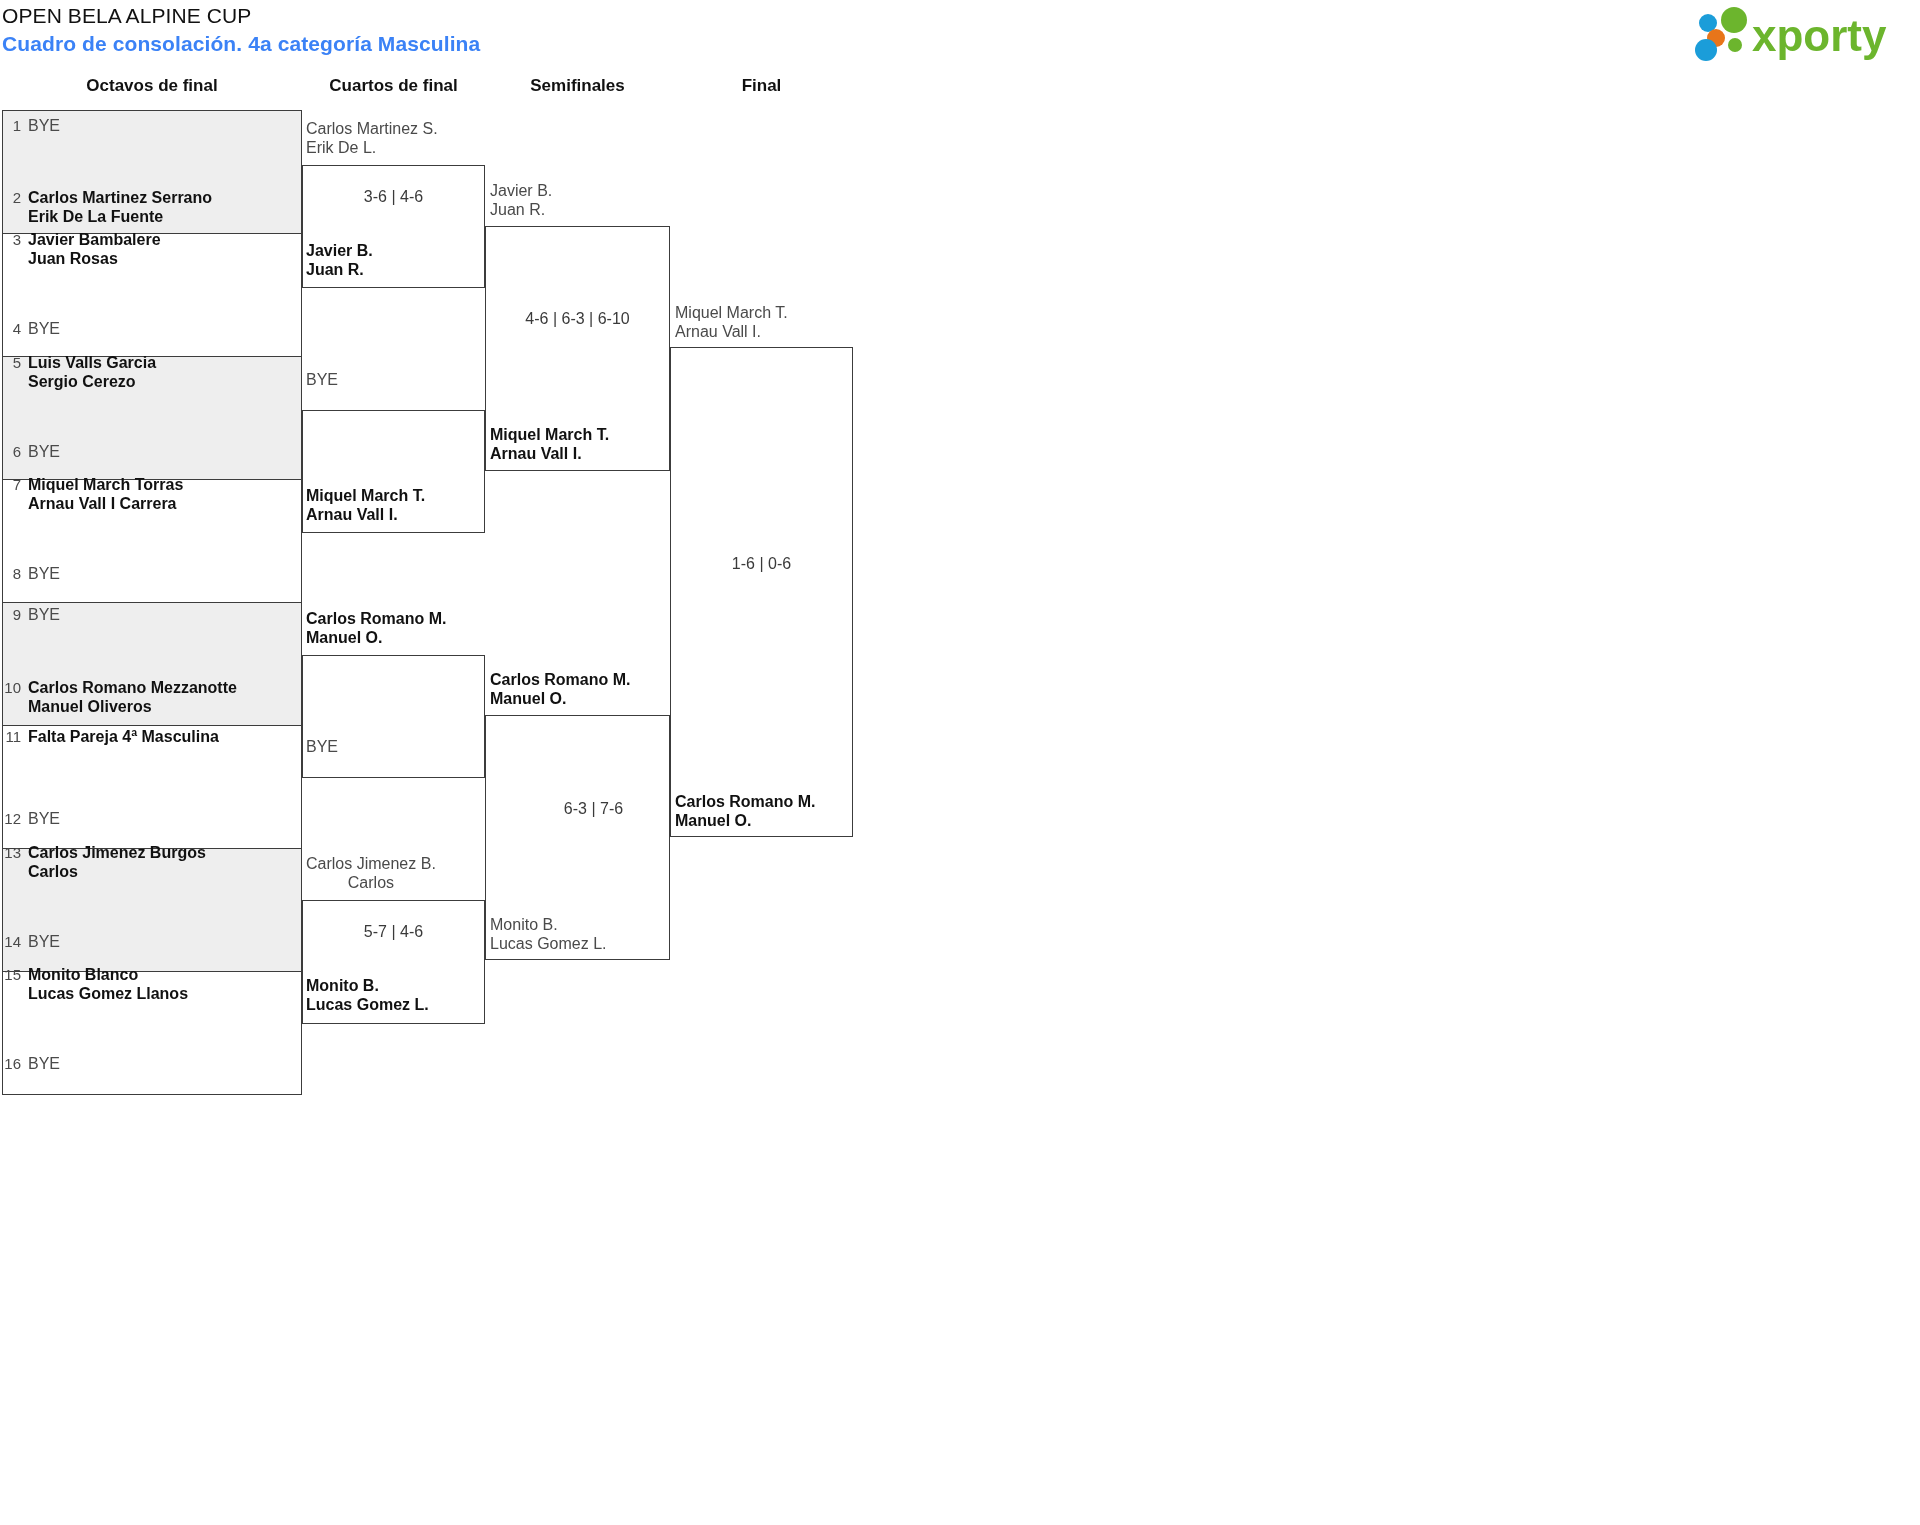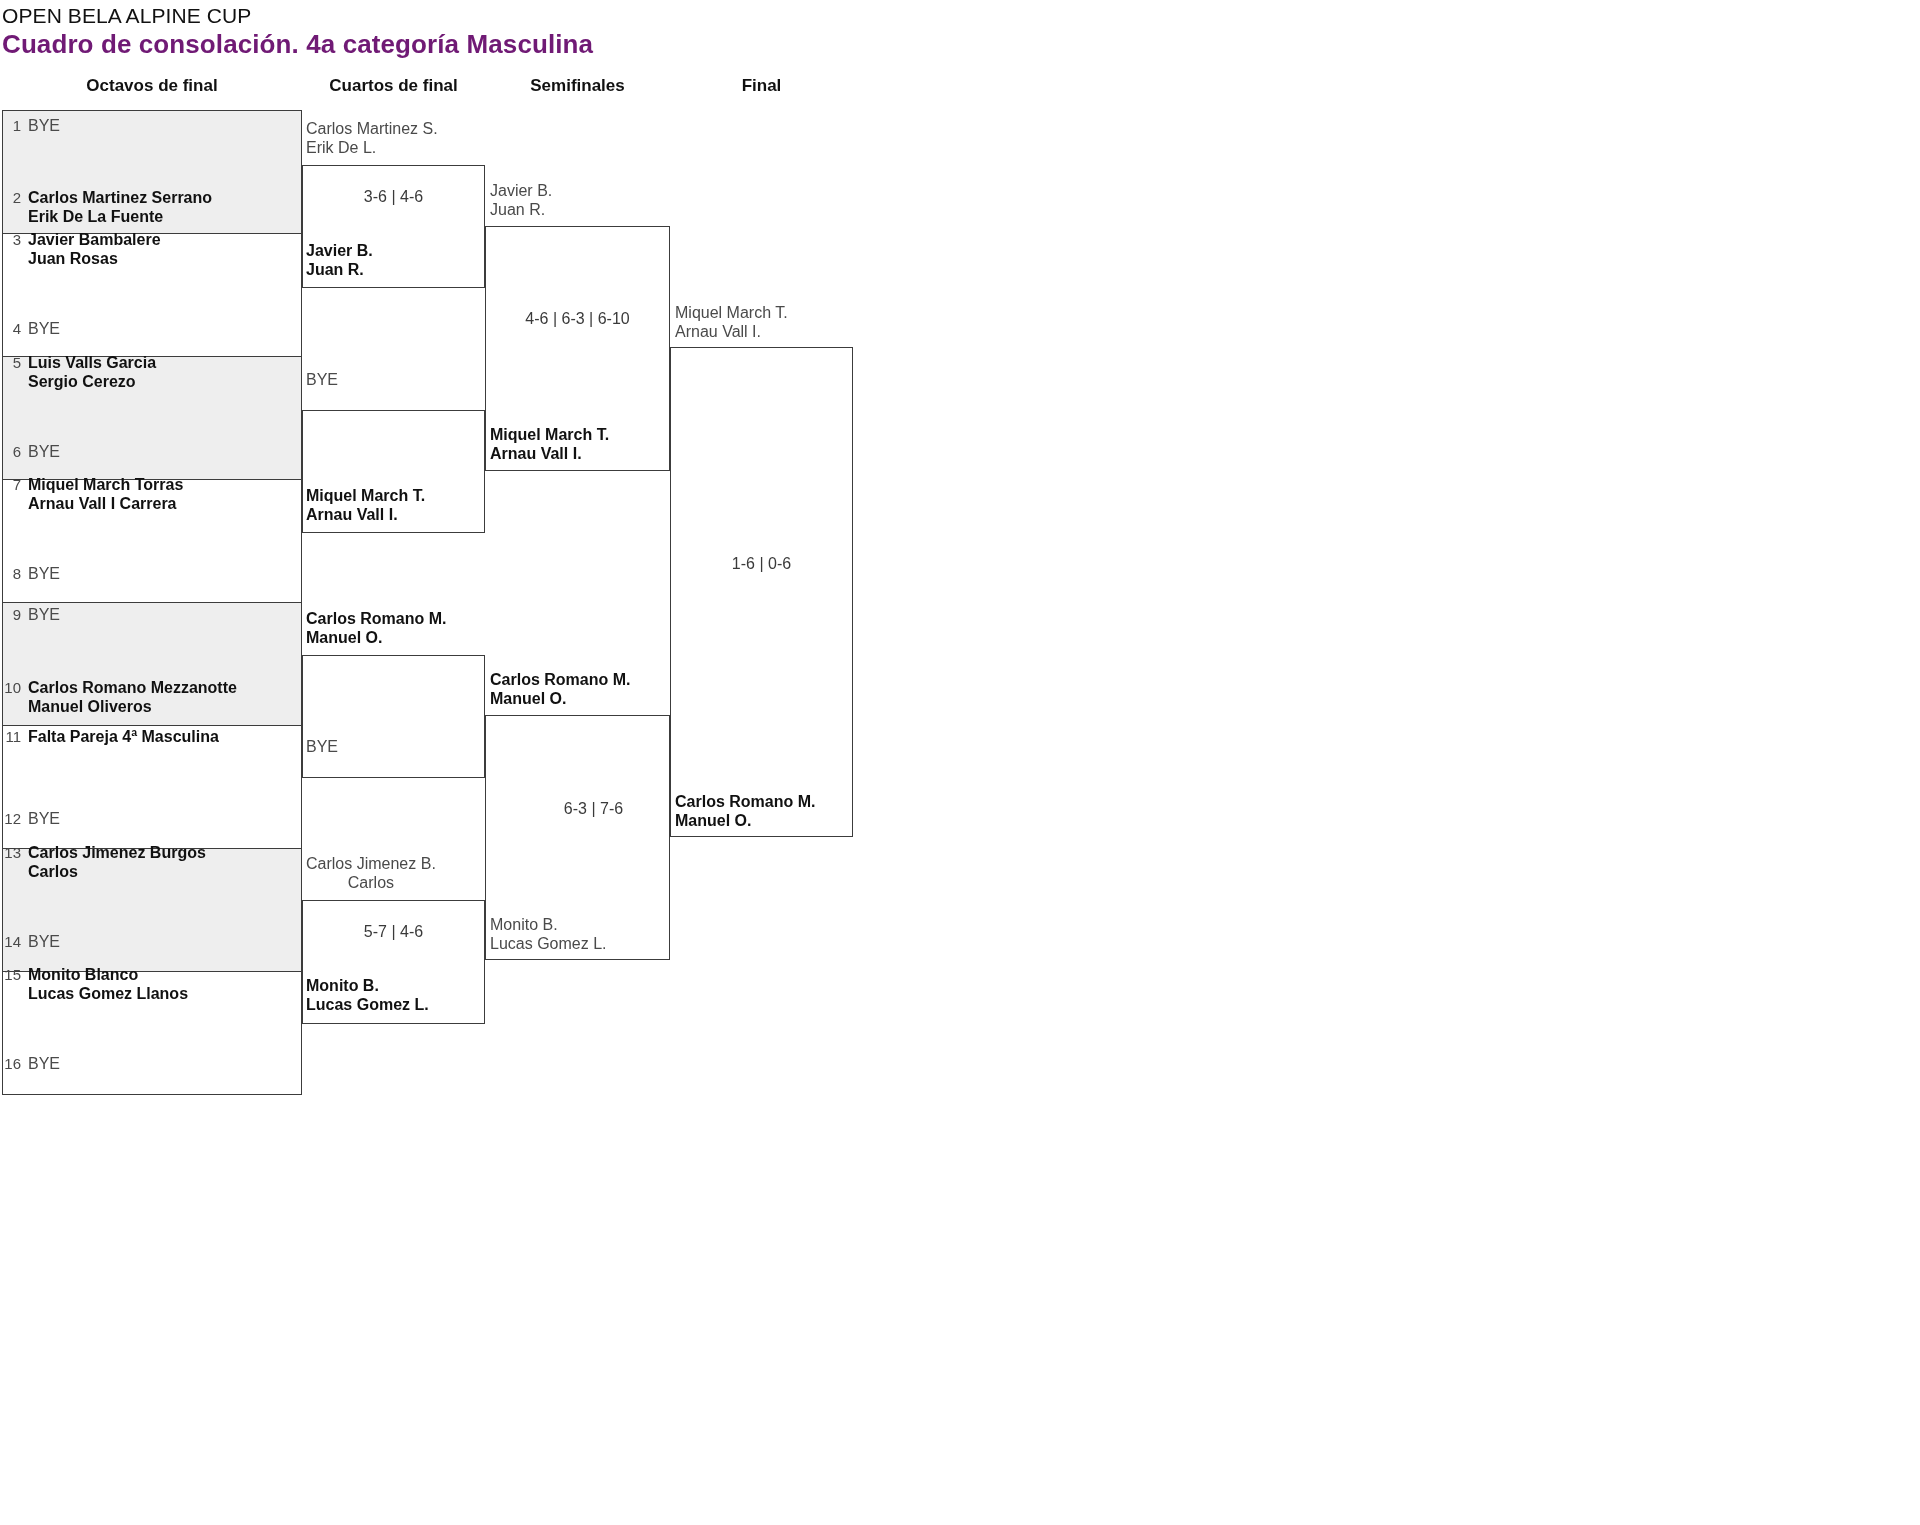--- a/index.html
+++ b/index.html
@@ -13,22 +13,22 @@
   }
   #root { position: relative; width: 1920px; height: 1525px; }
 
   
   .title-block { position: absolute; left: 2px; top: 2px; }
   .title-line1 {
     font-size: 21px; font-weight: 400; letter-spacing: .1px;
     line-height: 28px; color: #111;
   }
   .title-line2 {
-    font-size: 26px; font-weight: 700; letter-spacing: .1px;
-    line-height: 28px; color: #701a75;
+    font-size: 21px; font-weight: 700; letter-spacing: .1px;
+    line-height: 28px; color: #3b82f6;
   }
 
   .logo { position: absolute; right: 10px; top: 6px; height: 56px; display: flex; align-items: center; }
   .logo svg { display: block; }
 
   
   .round-head {
     position: absolute; top: 76px;
     font-size: 17px; color: #111; font-weight: 700;
     text-align: center; white-space: nowrap;
@@ -83,20 +83,30 @@
 </head>
 <body>
 
 <div id="root">
 
   <div class="title-block">
     <div class="title-line1">OPEN BELA ALPINE CUP</div>
     <div class="title-line2">Cuadro de consolación. 4a categoría Masculina</div>
   </div>
 
+  <div class="logo">
+    <svg width="220" height="56" viewBox="0 0 220 56">
+      <circle cx="18" cy="17" r="9" fill="#1b9dd9"></circle>
+      <circle cx="44" cy="14" r="13" fill="#6cb52d"></circle>
+      <circle cx="26" cy="32" r="9" fill="#e8751a"></circle>
+      <circle cx="16" cy="44" r="11" fill="#1b9dd9"></circle>
+      <circle cx="45" cy="39" r="7" fill="#6cb52d"></circle>
+      <text x="62" y="45" font-family="Liberation Sans, sans-serif" font-size="44" font-weight="700" fill="#6cb52d">xporty</text>
+    </svg>
+  </div>
 
   <div class="round-head" style="left:2px;  width:300px;">Octavos de final</div>
   <div class="round-head" style="left:302px; width:183px;">Cuartos de final</div>
   <div class="round-head" style="left:485px; width:185px;">Semifinales</div>
   <div class="round-head" style="left:670px; width:183px;">Final</div>
 
   <div class="r1cell shade" style="left:2px; top:110px; width:300px; height:123px;"></div>
   <div class="r1cell white" style="left:2px; top:233px; width:300px; height:123px;"></div>
   <div class="r1cell shade" style="left:2px; top:356px; width:300px; height:123px;"></div>
   <div class="r1cell white" style="left:2px; top:479px; width:300px; height:123px;"></div>

